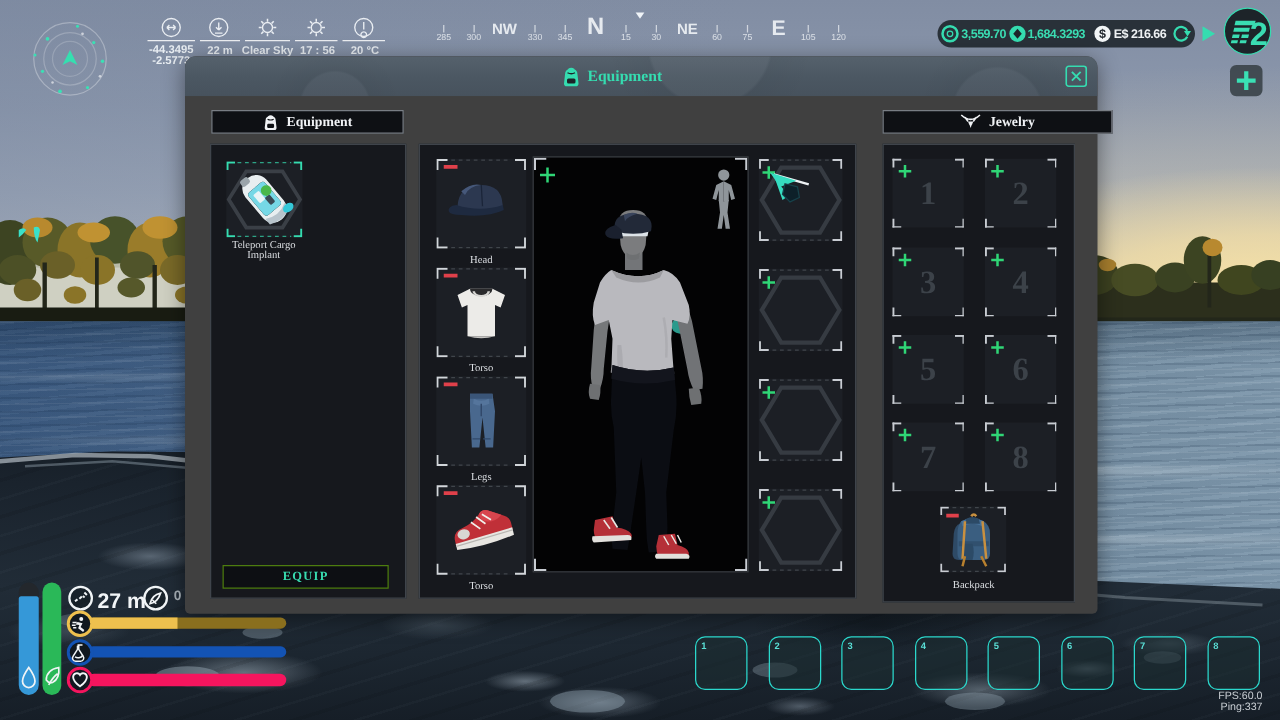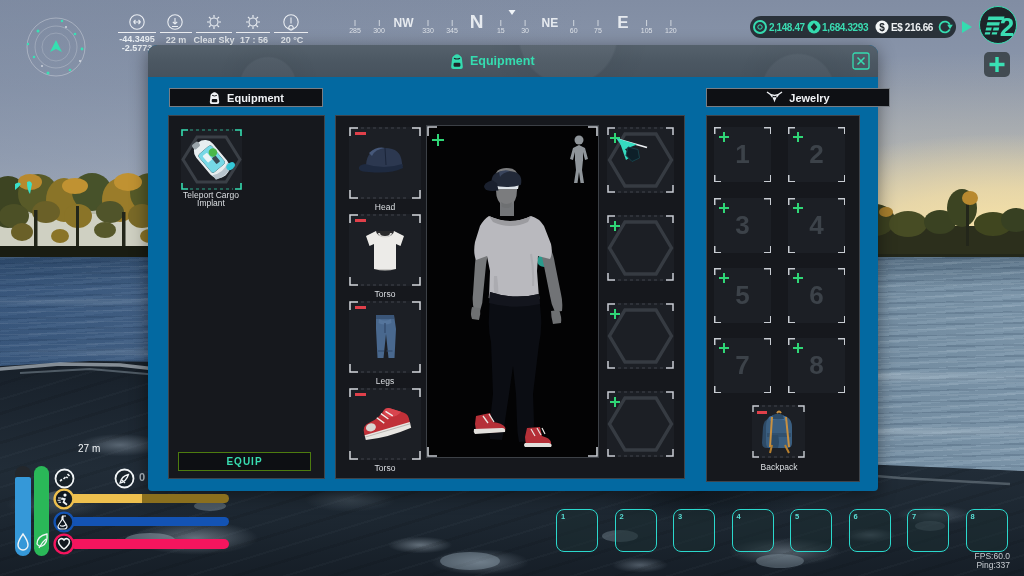--- a/index.html
+++ b/index.html
@@ -46,22 +46,22 @@
       radial-gradient(ellipse 55px 14px at 935px 175px, rgba(125,143,157,0.38), rgba(0,0,0,0) 70%),
       radial-gradient(ellipse 65px 17px at 350px 160px, rgba(120,138,152,0.3), rgba(0,0,0,0) 70%),
       radial-gradient(ellipse 70px 18px at 55px 165px, rgba(115,133,147,0.33), rgba(0,0,0,0) 70%),
       linear-gradient(180deg, #151d25 0%, #1a232d 20%, #212c37 55%, #1c2630 78%, #161e27 100%);
   }
   #foam2 { position:absolute; left:0; top:356px; width:1024px; height:226px; pointer-events:none; }
   
   .hudtxt { color:#e8edf2; }
   
   #panel { position:absolute; left:148px; top:45px; width:730px; height:446px;
-    background:#0369a1; border-radius:9px 9px 4px 4px;
-    box-shadow:0 4px 18px rgba(0,0,0,0.45); }
+    background:#404040; border-radius:9px 9px 4px 4px;
+    box-shadow:0 4px 18px rgba(0,0,0,0.45);font-family:Liberation Serif, serif; }
   #ptitle { position:absolute; left:0; top:0; width:730px; height:32px;
     background:
       radial-gradient(circle 90px at 120px 40px, rgba(255,255,255,0.03) 30%, rgba(0,0,0,0.03) 32%, rgba(255,255,255,0) 60%),
       radial-gradient(circle 120px at 420px -10px, rgba(255,255,255,0.04) 40%, rgba(0,0,0,0.03) 42%, rgba(255,255,255,0) 70%),
       radial-gradient(circle 100px at 650px 45px, rgba(255,255,255,0.03) 35%, rgba(0,0,0,0.03) 37%, rgba(255,255,255,0) 65%),
       linear-gradient(180deg, #55616c 0%, #4b5762 55%, #47525d 100%);
     border-radius:9px 9px 0 0; }
   .tabbox { position:absolute; top:43px; height:19px; background:#0e1014;
     border:1px solid #787d84; display:flex; align-items:center; justify-content:center;
     color:#f0f2f5; font-size:11px; font-weight:bold; }
@@ -285,21 +285,21 @@
   <circle cx="10" cy="11" r="2.2" fill="none" stroke="#35dcb0" stroke-width="1"></circle>
   <circle cx="64" cy="11" r="6.5" fill="#35dcb0"></circle>
   <path d="M64 7 l3.4 4 l-3.4 4 l-3.4 -4 z" fill="#1d252a"></path>
   <circle cx="132" cy="11" r="6.5" fill="#f2f5f6"></circle>
   <text x="132" y="14.8" text-anchor="middle" font-size="10" font-weight="bold" fill="#22282e" font-family="Liberation Sans, sans-serif">$</text>
   <g stroke="#35dcb0" stroke-width="1.8" fill="none">
     <path d="M199.8 13.4 a5.4 5.4 0 1 1 0 -4.8"></path>
   </g>
   <path d="M197.2 8.8 l5.6 0 l-2.8 4.4 z" fill="#35dcb0"></path>
 </svg>
-<div class="abs" style="left:769px; top:22px; font-size:10px; letter-spacing:-0.4px; font-weight:bold; color:#3adcb2;">2,148.47</div>
+<div class="abs" style="left:769px; top:22px; font-size:10px; letter-spacing:-0.4px; font-weight:bold; color:#3adcb2;">3,559.70</div>
 <div class="abs" style="left:822px; top:22px; font-size:10px; letter-spacing:-0.4px; font-weight:bold; color:#3adcb2;">1,684.3293</div>
 <div class="abs" style="left:891px; top:22px; font-size:10px; letter-spacing:-0.4px; font-weight:bold; color:#eef1f3;">E$ 216.66</div>
 <svg class="abs" style="left:961px; top:21px;" width="11" height="12" viewBox="0 0 11 12">
     <path d="M1 0 L11 6 L1 12 Z" fill="#35dcb0"></path>
   </svg>
 
 <div class="abs" style="left:979px; top:6px; width:38px; height:38px; border-radius:50%; background:#1d2429; border:1.5px solid #35dcb0;"></div>
 <svg class="abs" style="left:979px; top:6px;" width="38" height="38" viewBox="0 0 38 38">
   <g fill="#3adcb2">
     <path d="M9.5 10.5 h16 l-0.9 3.6 h-16 z"></path>
@@ -630,21 +630,21 @@
 </svg>
 <svg class="abs" style="left:35px; top:532px;" width="14" height="20" viewBox="0 0 14 20">
   <path d="M2 12 q0 -8 10 -10 q1 9 -5 12 q-3 1 -5 -2 z M4 16 q3 -6 7 -9" fill="none" stroke="#f0f4f6" stroke-width="1.3"></path>
 </svg>
 
 <svg class="abs" style="left:54px; top:468px;" width="21" height="21" viewBox="0 0 21 21">
   <circle cx="10.5" cy="10.5" r="9" fill="rgba(10,16,20,0.35)" stroke="#f0f4f6" stroke-width="1.8"></circle>
   <path d="M13.5 6 l2 2 M6 13 l2 -1.5 M9.5 11 l2 -1.8" stroke="#f0f4f6" stroke-width="1.6"></path>
   <path d="M12.2 8.8 l1.5 1.2" stroke="#f0f4f6" stroke-width="1.6"></path>
 </svg>
-<div class="abs" style="left:78px; top:443px; font-size:10px; font-weight:normal; color:#f2f5f7;">27 m</div>
+<div class="abs" style="left:78px; top:471px; font-size:17px; font-weight:bold; color:#f2f5f7;">27 m</div>
 <svg class="abs" style="left:114px; top:468px;" width="21" height="21" viewBox="0 0 21 21">
   <circle cx="10.5" cy="10.5" r="9" fill="rgba(10,16,20,0.35)" stroke="#f0f4f6" stroke-width="1.8"></circle>
   <path d="M6 15 q6 -1 8.5 -8.5 q-7 1.5 -8.5 8.5 z M8 12 l3 3" fill="none" stroke="#f0f4f6" stroke-width="1.3"></path>
 </svg>
 <div class="abs" style="left:139px; top:471px; font-size:11px; font-weight:bold; color:#9aa2a8;">0</div>
 
 <div class="abs" style="left:70px; top:494px; width:159px; height:9px; border-radius:5px; background:#8a6f1e;"></div>
 <div class="abs" style="left:70px; top:494px; width:72px; height:9px; border-radius:5px 0 0 5px; background:#eec04e;"></div>
 <svg class="abs" style="left:53px; top:488px;" width="22" height="22" viewBox="0 0 22 22">
   <circle cx="11" cy="11" r="9.4" fill="#101820" stroke="#eec04e" stroke-width="2.4"></circle>

